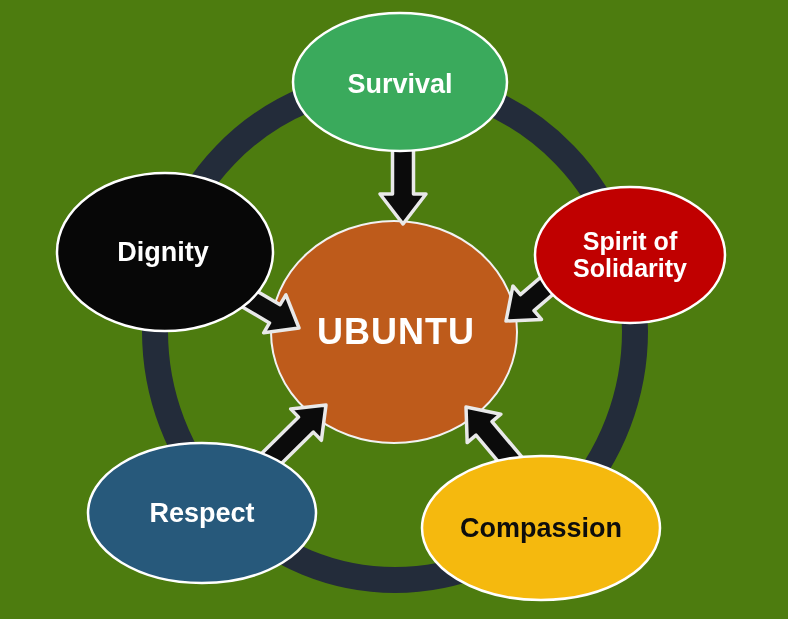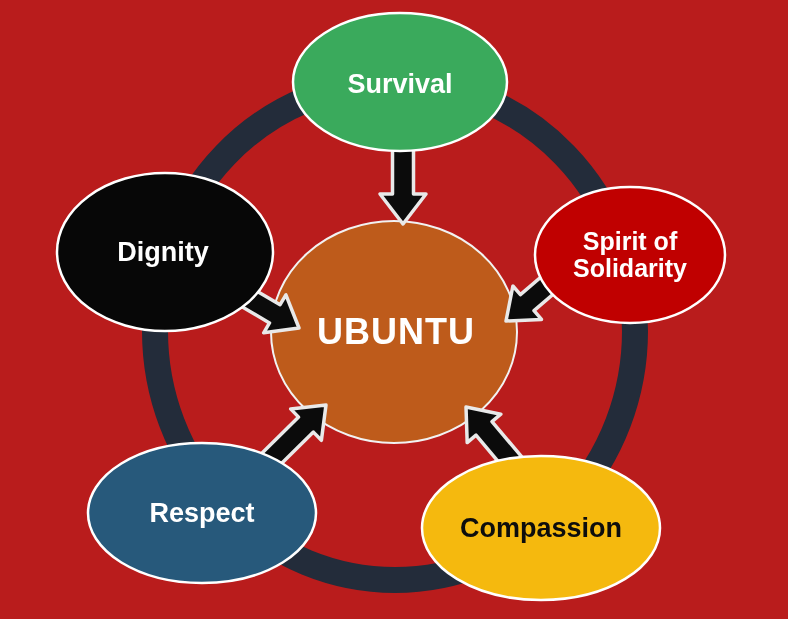--- a/index.html
+++ b/index.html
@@ -7,21 +7,21 @@
     padding: 0;
     width: 788px;
     height: 619px;
     background: #FFFFFF;
     overflow: hidden;
   }
   .stage {
     position: relative;
     width: 788px;
     height: 619px;
-    background: #b91c1c;
+    background: #4d7c0f;
   }
   svg text {
     font-family: "Liberation Sans", "DejaVu Sans", sans-serif;
     font-weight: bold;
     text-anchor: middle;
     dominant-baseline: central;
   }
   .node-label  { font-size: 27px; }
   .node-label-small { font-size: 25px; }
   .center-label { font-size: 36px; letter-spacing: 1px; }

